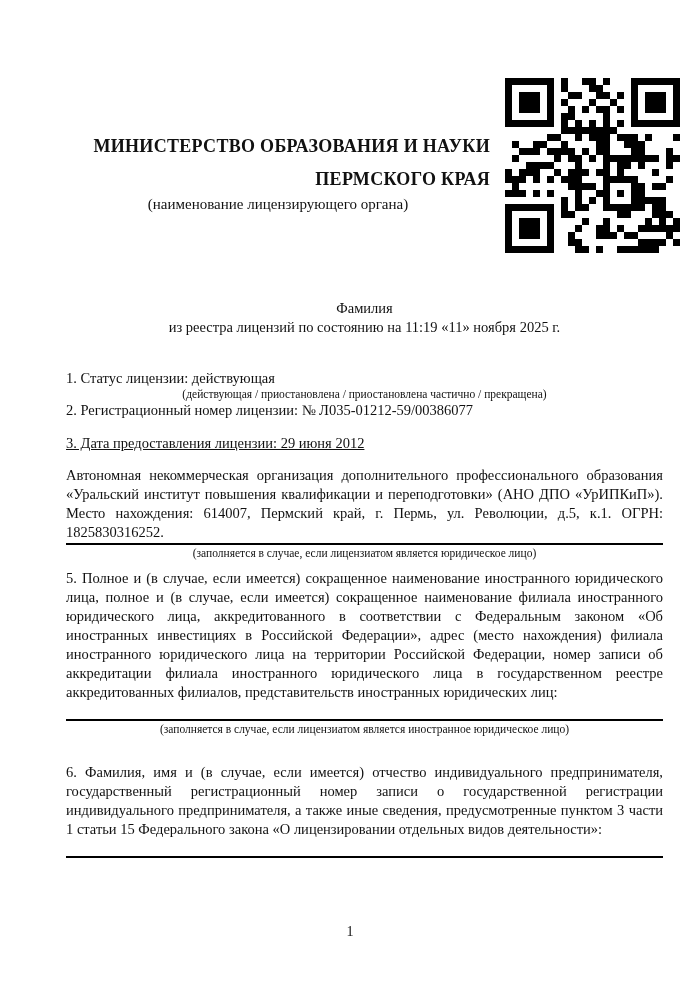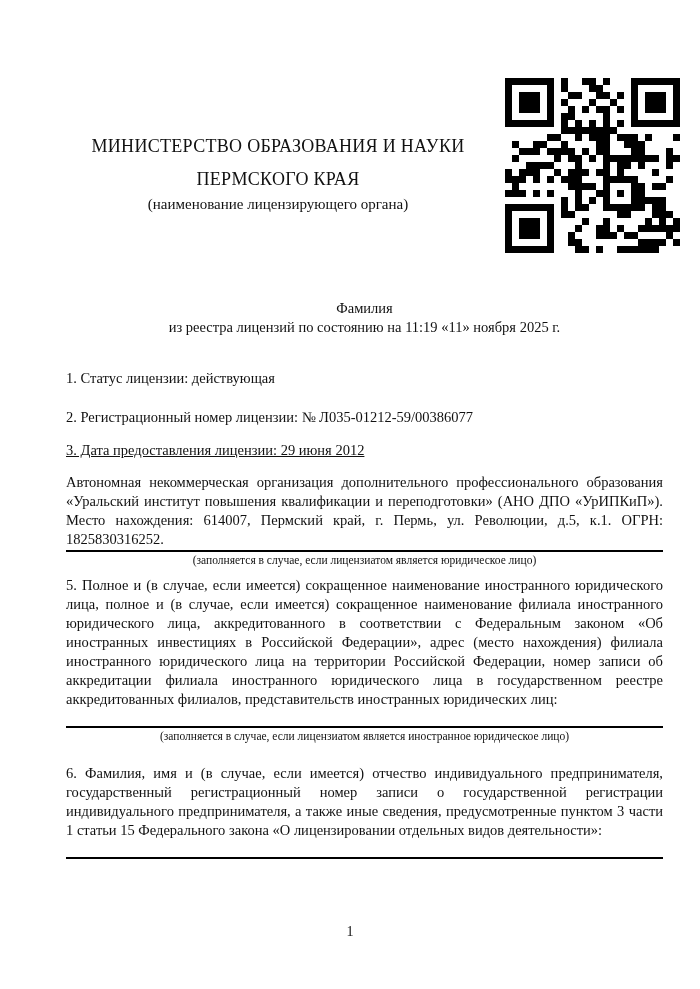--- a/index.html
+++ b/index.html
@@ -22,25 +22,26 @@
   }
   .qr svg { display: block; width: 175px; height: 175px; }
   .ministry {
     position: absolute;
     left: 66px;
     top: 130px;
     width: 424px;
     text-align: center;
   }
   .ministry-line {
-    font-weight: normal;
+    font-weight: bold;
     font-size: 18px;
     line-height: 33px;
     letter-spacing: 0.3px;
     white-space: nowrap;
+    text-align: right;
   }
   .ministry-sub {
     font-size: 15px;
     line-height: 14px;
     margin-top: 1px;
   }
   .content {
     position: absolute;
     left: 66px;
     top: 0;
@@ -53,25 +54,25 @@
   }
   .item { line-height: 19px; }
   .item p { margin: 0; }
   .just { text-align: justify; text-justify: inter-word; }
   .caption {
     font-size: 11.5px;
     line-height: 13px;
     text-align: center;
   }
   .mt-item1 { margin-top: 32px; }
-  .mt-item2 { margin-top: 20px; }
+  .mt-item2 { }
   .mt-std  { margin-top: 14px; text-decoration: underline; }
   .mt-item4 { margin-top: 13px; }
   .mt-item5 { margin-top: 9px; }
-  .mt-item6 { margin-top: 21px; }
+  .mt-item6 { margin-top: 27px; }
   .rule {
     border: none;
     border-top: 2px solid #000000;
     margin: 1px 0 2px 0;
     height: 0;
   }
   .empty-line { height: 16px; }
   .page-number {
     position: absolute;
     left: 0;
@@ -404,20 +405,21 @@
 
   <div class="content">
 
     <div class="doc-title">
       <div>Фамилия</div>
       <div>из реестра лицензий по состоянию на 11:19 «11» ноября 2025 г.</div>
     </div>
 
     <div class="item mt-item1">
       <p>1. Статус лицензии: действующая</p>
+      <div class="caption">(действующая / приостановлена / приостановлена частично / прекращена)</div>
     </div>
 
     <div class="item mt-item2">
       <p>2. Регистрационный номер лицензии: № Л035-01212-59/00386077</p>
     </div>
 
     <div class="item mt-std">
       <p>3. Дата предоставления лицензии: 29 июня 2012</p>
     </div>
 

